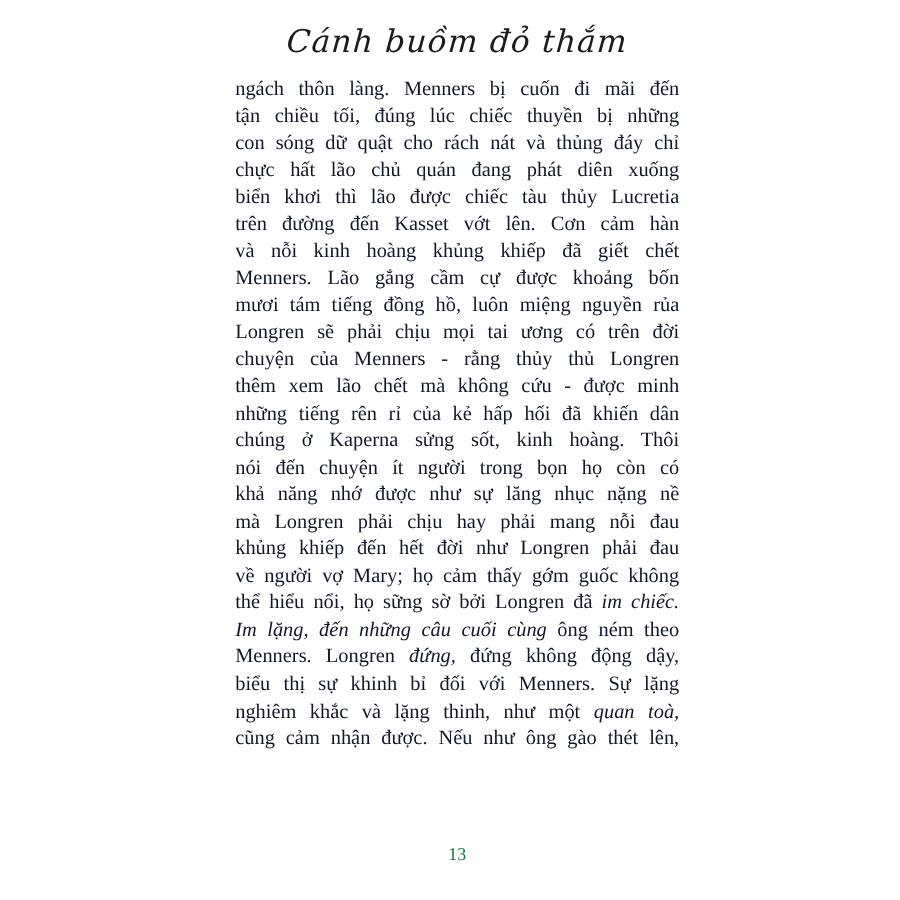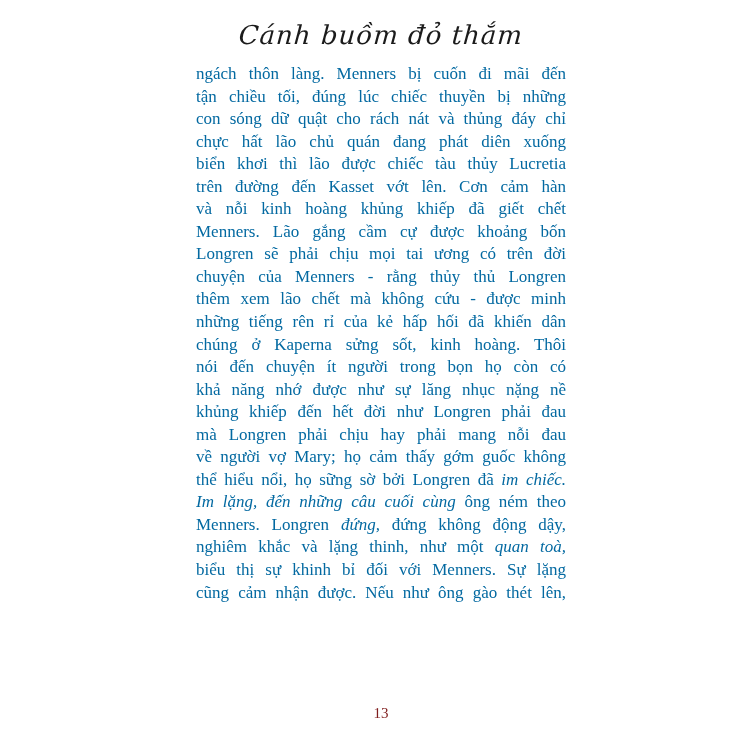--- a/index.html
+++ b/index.html
@@ -28,21 +28,21 @@
     letter-spacing: 1px;
     color: #1b1b1b;
     transform: skewX(-4deg);
   }
   .text-block {
     position: absolute;
     top: 63px;
     left: 196px;
     width: 370px;
     font-size: 17px;
-    color: #0369a1;
+    color: #0f172a;
   }
   .line {
     height: 22.55px;
     line-height: 22.55px;
     overflow: hidden;
     text-align: justify;
   }
   
   .line::after {
     content: "";
@@ -53,50 +53,51 @@
   .it {
     font-style: italic;
   }
   .page-number {
     position: absolute;
     top: 705px;
     left: 196px;
     width: 370px;
     text-align: center;
     font-size: 15px;
-    color: #7f1d1d;
+    color: #15803d;
   }
 </style>
 </head>
 <body>
 
 <div class="page">
   <div class="running-head">Cánh buồm đỏ thắm</div>
 
   <div class="text-block">
       <div class="line"><span>ngách thôn làng. Menners bị cuốn đi mãi đến</span></div>
       <div class="line"><span>tận chiều tối, đúng lúc chiếc thuyền bị những</span></div>
       <div class="line"><span>con sóng dữ quật cho rách nát và thủng đáy chỉ</span></div>
       <div class="line"><span>chực hất lão chủ quán đang phát diên xuống</span></div>
       <div class="line"><span>biển khơi thì lão được chiếc tàu thủy Lucretia</span></div>
       <div class="line"><span>trên đường đến Kasset vớt lên. Cơn cảm hàn</span></div>
       <div class="line"><span>và nỗi kinh hoàng khủng khiếp đã giết chết</span></div>
       <div class="line"><span>Menners. Lão gắng cầm cự được khoảng bốn</span></div>
+      <div class="line"><span>mươi tám tiếng đồng hồ, luôn miệng nguyền rủa</span></div>
       <div class="line"><span>Longren sẽ phải chịu mọi tai ương có trên đời</span></div>
       <div class="line"><span>chuyện của Menners - rằng thủy thủ Longren</span></div>
       <div class="line"><span>thêm xem lão chết mà không cứu - được minh</span></div>
       <div class="line"><span>những tiếng rên rỉ của kẻ hấp hối đã khiến dân</span></div>
       <div class="line"><span>chúng ở Kaperna sửng sốt, kinh hoàng. Thôi</span></div>
       <div class="line"><span>nói đến chuyện ít người trong bọn họ còn có</span></div>
       <div class="line"><span>khả năng nhớ được như sự lăng nhục nặng nề</span></div>
+      <div class="line"><span>mà Longren phải chịu hay phải mang nỗi đau</span></div>
       <div class="line"><span>khủng khiếp đến hết đời như Longren phải đau</span></div>
-      <div class="line"><span>mà Longren phải chịu hay phải mang nỗi đau</span></div>
       <div class="line"><span>về người vợ Mary; họ cảm thấy gớm guốc không</span></div>
       <div class="line"><span>thể hiểu nổi, họ sững sờ bởi Longren đã </span><span class="it">im chiếc.</span></div>
       <div class="line"><span class="it">Im lặng, đến những câu cuối cùng</span><span> ông ném theo</span></div>
       <div class="line"><span>Menners. Longren </span><span class="it">đứng,</span><span> đứng không động dậy,</span></div>
+      <div class="line"><span>biểu thị sự khinh bỉ đối với Menners. Sự lặng</span></div>
       <div class="line"><span>nghiêm khắc và lặng thinh, như một </span><span class="it">quan toà,</span></div>
-      <div class="line"><span>biểu thị sự khinh bỉ đối với Menners. Sự lặng</span></div>
       <div class="line"><span>cũng cảm nhận được. Nếu như ông gào thét lên,</span></div>
     </div>
 
   <div class="page-number">13</div>
 </div>
 
 </body></html>

